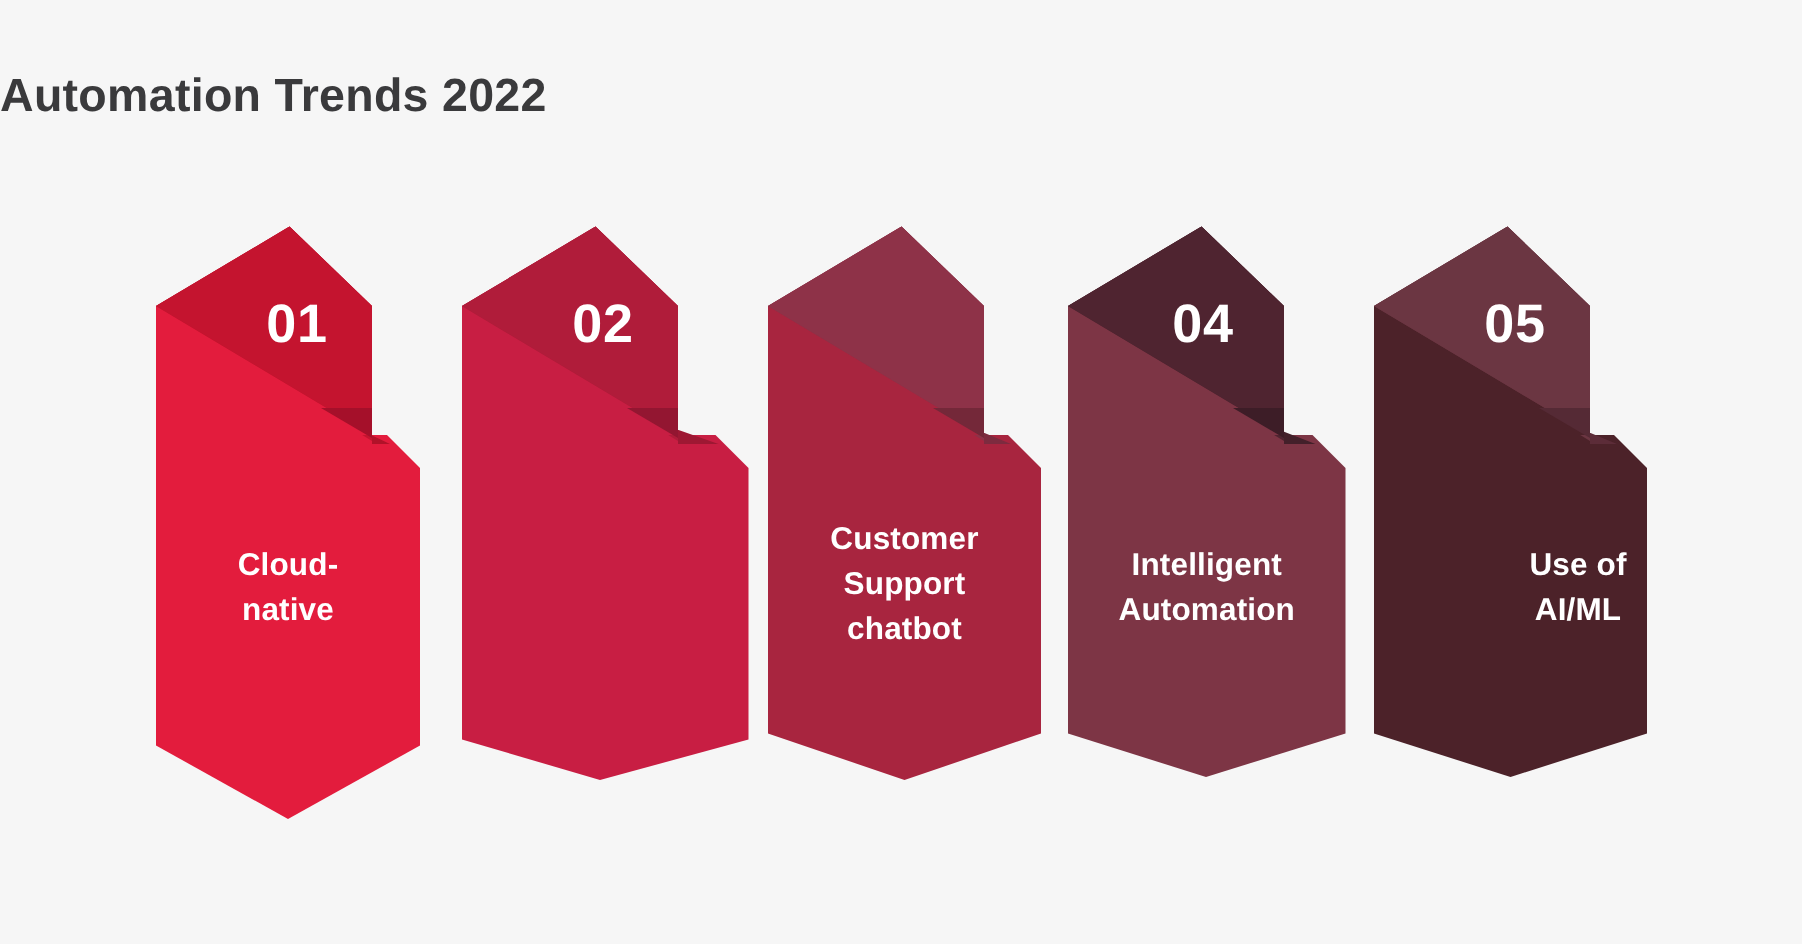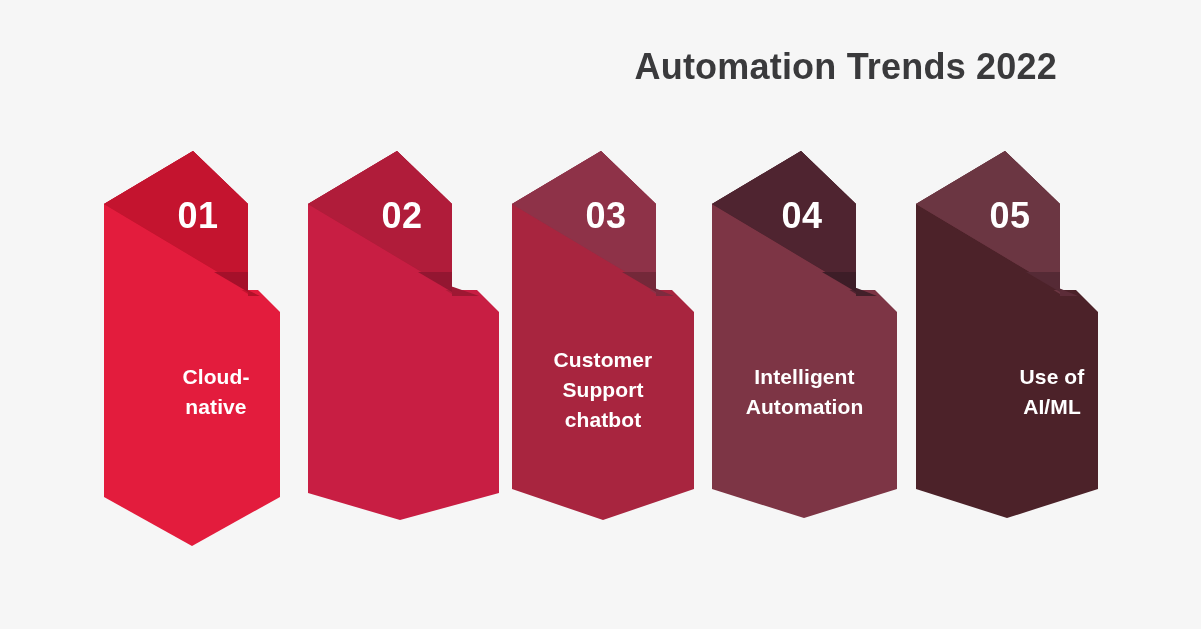--- a/index.html
+++ b/index.html
@@ -18,22 +18,22 @@
   #infographic {
     position: absolute;
     inset: 0;
   }
 
   #page-title {
     position: absolute;
     top: 46px;
     left: 0;
     width: 1057px;
-    text-align: right;
-    font-size: 36px;
+    text-align: left;
+    font-size: 31px;
     font-weight: bold;
     color: #3a3a3c;
     letter-spacing: 0.2px;
   }
 
   #chart-area {
     position: absolute;
     top: 0;
     left: 0;
     width: 1201px;
@@ -91,21 +91,21 @@
         <svg class="trend-svg" width="1201" height="629" viewBox="0 0 1201 629">
           <polygon points="104,290 258,290 280,312 280,497 192,546 104,497" fill="#e31c3d"></polygon>
           <polygon points="193,151 248,204 248,290 104,290 104,204" fill="#c4142f"></polygon>
           <polygon points="104,204 193,151 248,204 248,294 108,208" fill="#c4142f"></polygon>
           <polygon points="248,276 248,296 260,296 218,276" fill="#b11229"></polygon>
           <polygon points="104,204 248,290 104,290" fill="#e31c3d"></polygon>
           <polygon points="193,151 248,204 248,290 104,204" fill="#c4142f"></polygon>
           <polygon points="248,272 248,292 214,272" fill="#a5102a"></polygon>
         </svg>
         <div class="step-number" style="left: 104px; width: 144px; top: 198px; text-indent: 44px;">01</div>
-        <div class="step-label" style="left: 104px; width: 176px; top: 362px; padding-left: 24px;">Cloud-
+        <div class="step-label" style="left: 104px; width: 176px; top: 362px;">Cloud-
 native</div>
       </div>
       <div class="trend-item">
         <svg class="trend-svg" width="1201" height="629" viewBox="0 0 1201 629">
           <polygon points="308,290 477,290 499,312 499,493 400,520 308,493" fill="#c81e43"></polygon>
           <polygon points="397,151 452,204 452,290 308,290 308,204" fill="#b01c3a"></polygon>
           <polygon points="308,204 397,151 452,204 452,294 312,208" fill="#b01c3a"></polygon>
           <polygon points="452,276 452,296 479,296 422,276" fill="#9e1833"></polygon>
           <polygon points="308,204 452,290 308,290" fill="#c81e43"></polygon>
           <polygon points="397,151 452,204 452,290 308,204" fill="#b01c3a"></polygon>
@@ -116,21 +116,20 @@
       <div class="trend-item">
         <svg class="trend-svg" width="1201" height="629" viewBox="0 0 1201 629">
           <polygon points="512,290 672,290 694,312 694,489 603,520 512,489" fill="#a8253f"></polygon>
           <polygon points="601,151 656,204 656,290 512,290 512,204" fill="#8e3248"></polygon>
           <polygon points="512,204 601,151 656,204 656,294 516,208" fill="#8e3248"></polygon>
           <polygon points="656,276 656,296 674,296 626,276" fill="#7d2b3f"></polygon>
           <polygon points="512,204 656,290 512,290" fill="#a8253f"></polygon>
           <polygon points="601,151 656,204 656,290 512,204" fill="#8e3248"></polygon>
           <polygon points="656,272 656,292 622,272" fill="#742839"></polygon>
         </svg>
-        <div class="step-number" style="left: 512px; width: 144px; top: 198px; text-indent: 44px;">03</div>
         <div class="step-label" style="left: 512px; width: 182px; top: 345px;">Customer
 Support
 chatbot</div>
       </div>
       <div class="trend-item">
         <svg class="trend-svg" width="1201" height="629" viewBox="0 0 1201 629">
           <polygon points="712,290 875,290 897,312 897,489 804,518 712,489" fill="#7d3545"></polygon>
           <polygon points="801,151 856,204 856,290 712,290 712,204" fill="#4f2430"></polygon>
           <polygon points="712,204 801,151 856,204 856,294 716,208" fill="#4f2430"></polygon>
           <polygon points="856,276 856,296 877,296 826,276" fill="#43202a"></polygon>

